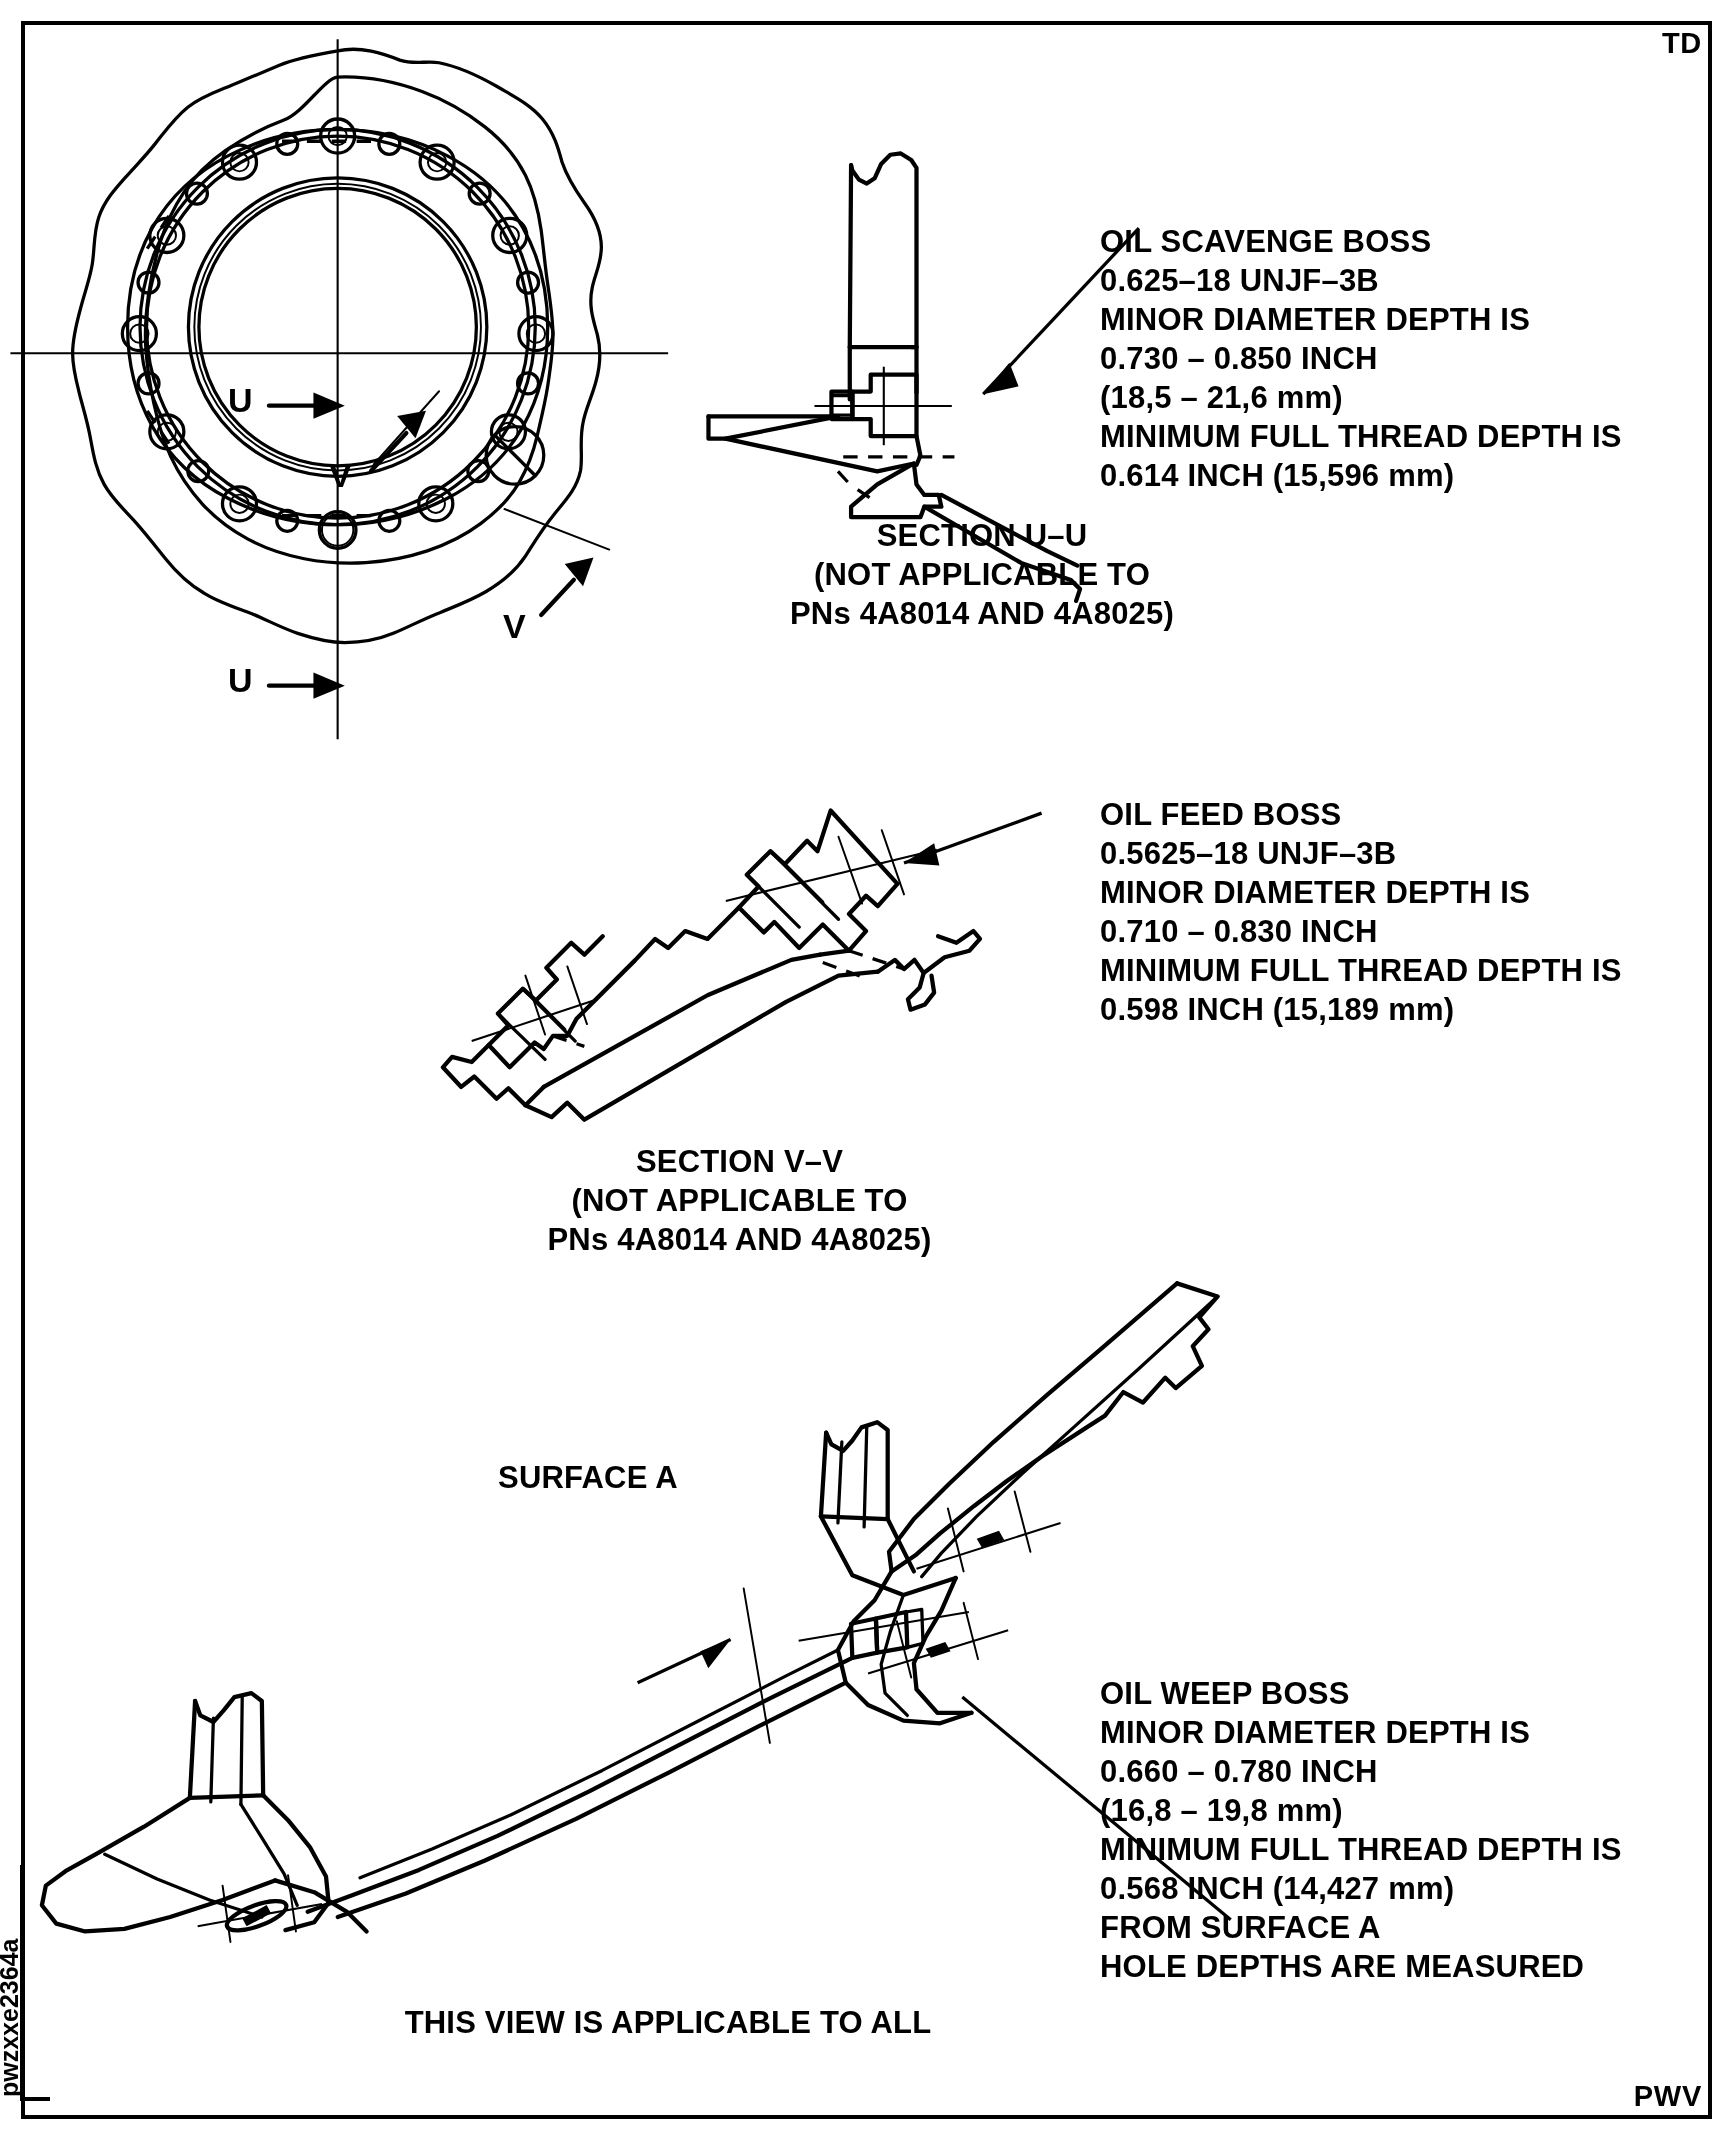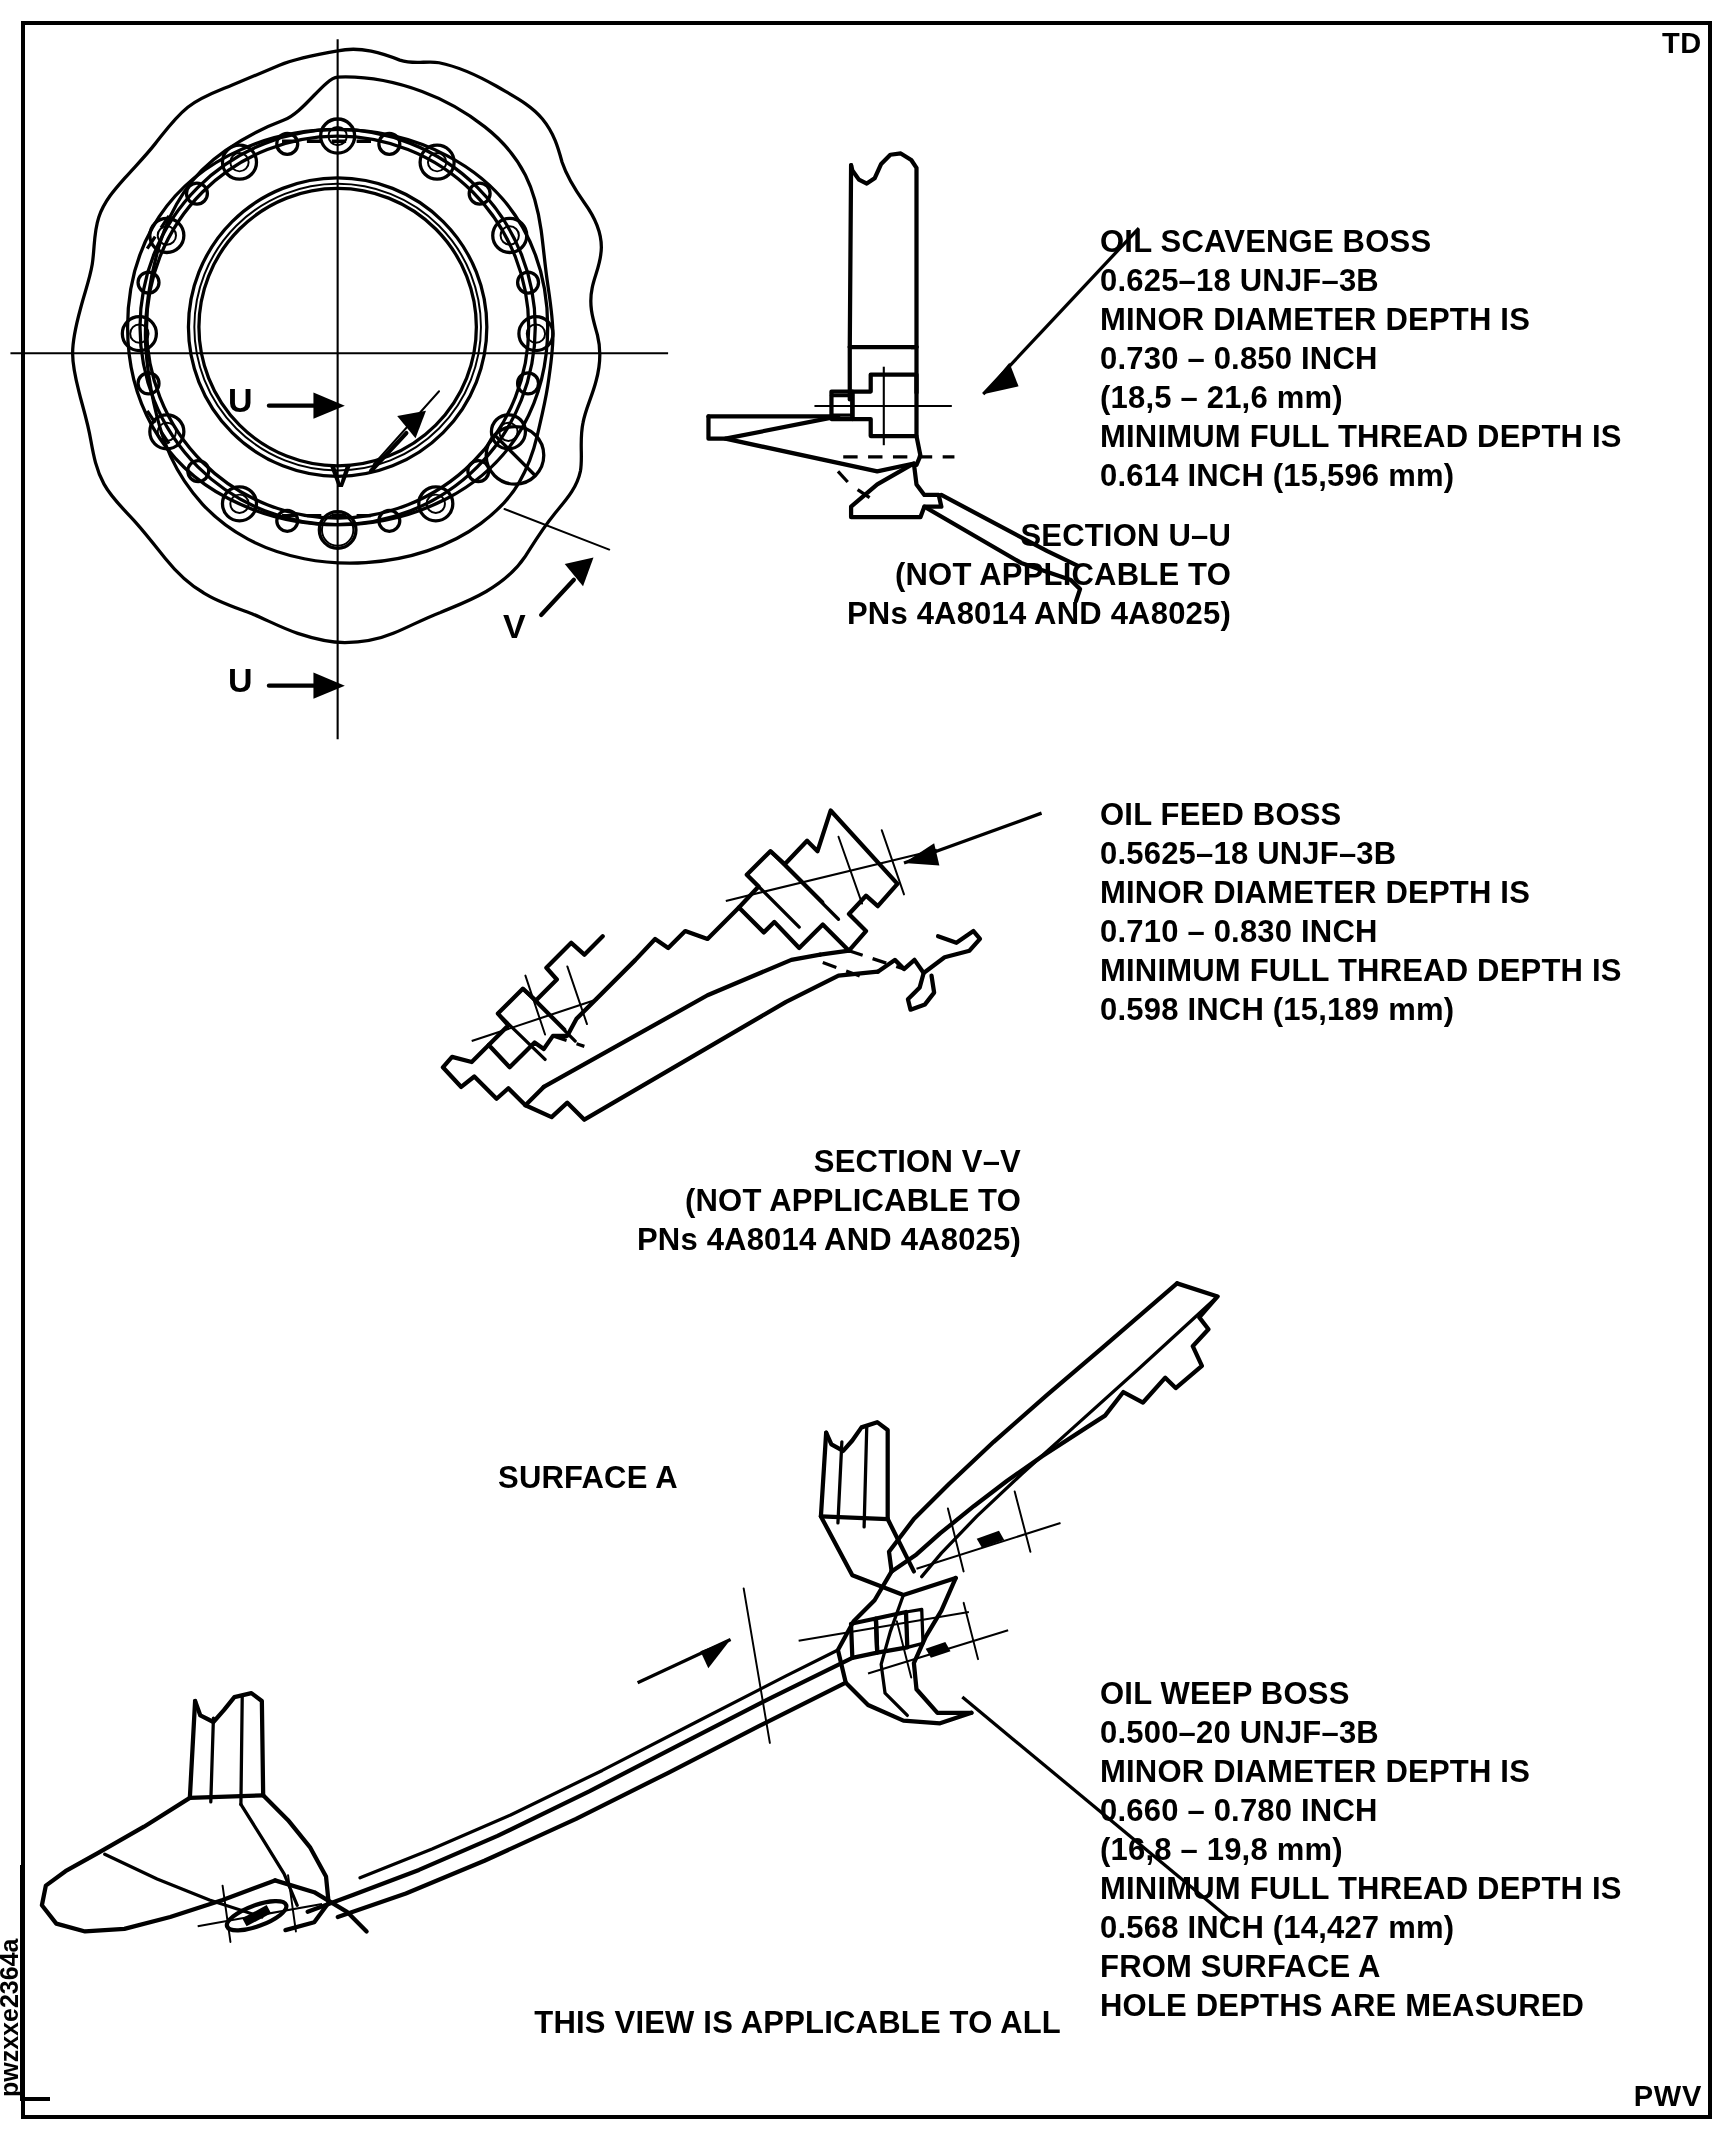--- a/index.html
+++ b/index.html
@@ -37,21 +37,21 @@
 
   
   .callout{
     position:absolute;font-size:31px;font-weight:bold;line-height:1.255;
     white-space:nowrap;letter-spacing:0.2px;
   }
   .callout div{height:39px;}
 
   .caption{
     position:absolute;font-size:31px;font-weight:bold;line-height:1.255;
-    text-align:right;white-space:nowrap;letter-spacing:0.2px;
+    text-align:center;white-space:nowrap;letter-spacing:0.2px;
   }
   .caption div{height:39px;}
 
   .plain-label{
     position:absolute;font-size:31px;font-weight:bold;white-space:nowrap;
     letter-spacing:0.2px;
   }
 
   
   .view-letter{
@@ -471,21 +471,20 @@
 
     <g>
       <path class="leader" d="M 1840 1052 L 1430 712"></path>
     </g>
   </svg>
 
   <div class="plain-label" style="left:498px;top:1460px;">SURFACE A</div>
 
   <div class="callout" style="left:1100px;top:1675px;">
     <div>OIL WEEP BOSS</div>
-    <div>0.500–20 UNJF–3B</div>
     <div>MINOR DIAMETER DEPTH IS</div>
     <div>0.660 – 0.780 INCH</div>
     <div>(16,8 – 19,8 mm)</div>
     <div>MINIMUM FULL THREAD DEPTH IS</div>
     <div>0.568 INCH (14,427 mm)</div>
     <div>FROM SURFACE A</div>
     <div>HOLE DEPTHS ARE MEASURED</div>
   </div>
 
   <div class="caption" style="left:275px;top:2004px;width:786px;">

